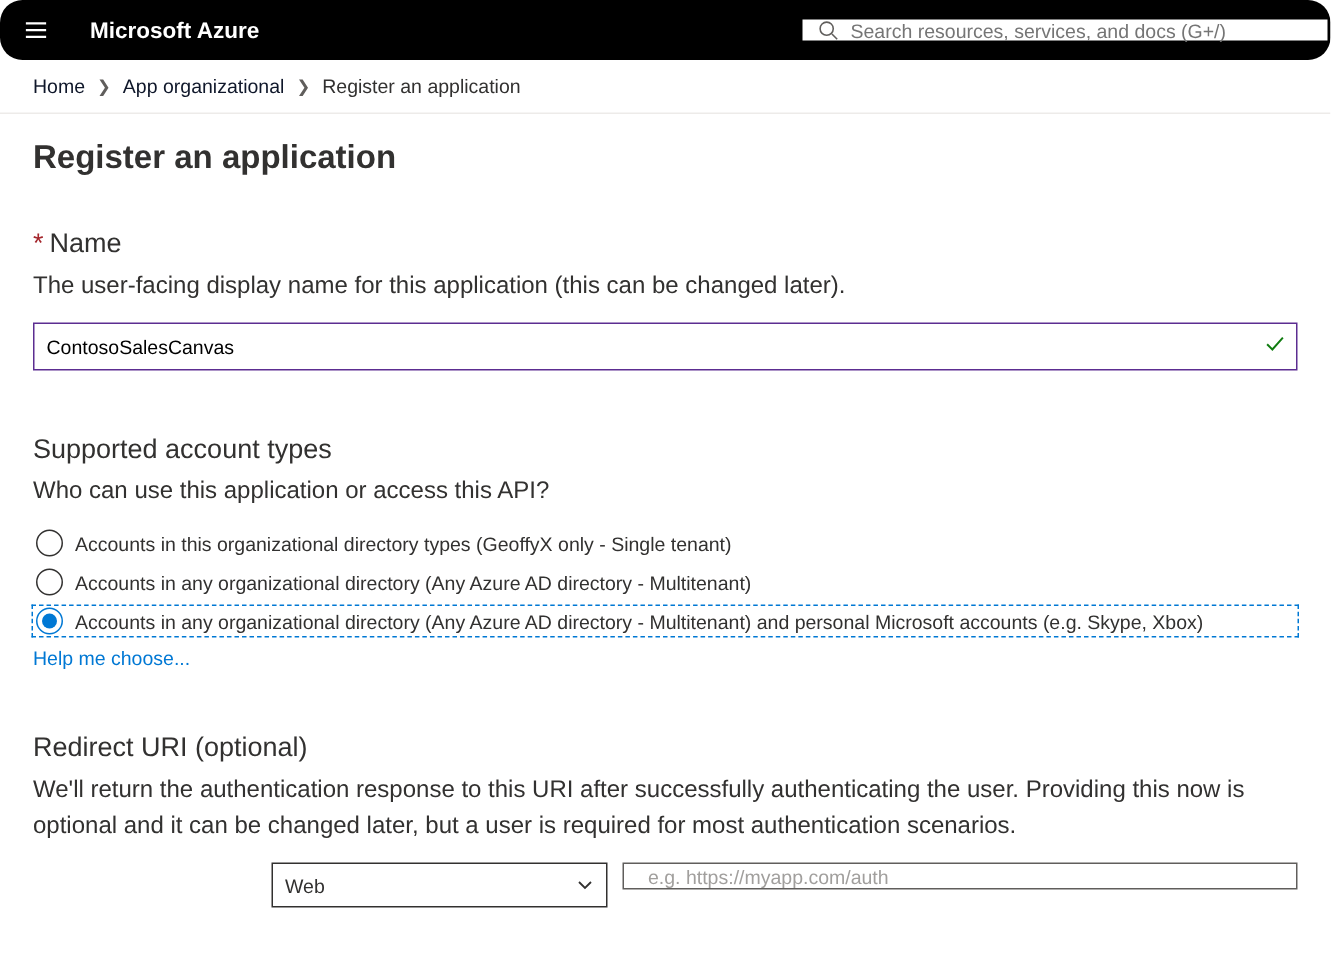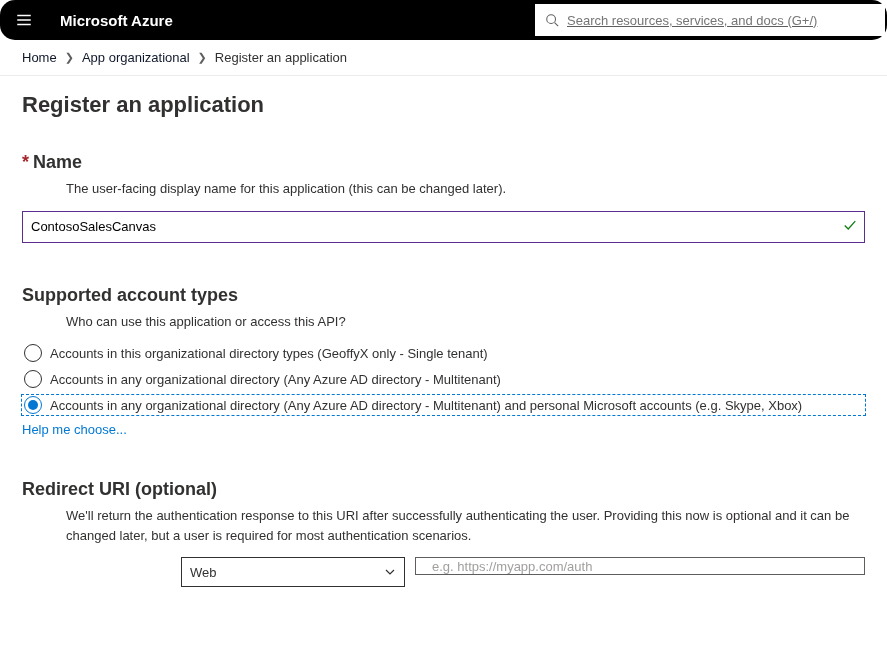--- a/index.html
+++ b/index.html
@@ -29,28 +29,27 @@
   }
   .hamburger svg { width: 18px; height: 18px; }
   .brand {
     font-size: 15px;
     font-weight: 600;
     padding: 0 12px;
   }
   .searchbox {
     margin-left: auto;
     background: #fff;
-    height: 32px;
+    height: 14px;
     width: 350px;
     margin-right: 2px;
     display: flex;
     align-items: center;
     padding: 0 10px;
     color: #605e5c;
-    text-decoration: underline;
   }
   .searchbox svg { width: 14px; height: 14px; margin-right: 8px; flex-shrink:0;}
   .searchbox input {
     border: none;
     outline: none;
     flex: 1;
     font-size: 13px;
     color: #323130;
     background: transparent;
   }
@@ -68,30 +67,29 @@
   
   .content { padding: 16px 22px 30px 22px; }
   h1.page-title {
     font-size: 22px;
     font-weight: 600;
     margin-bottom: 34px;
   }
   .section { margin-bottom: 42px; }
   .section-heading {
     font-size: 18px;
-    font-weight: 700;
+    font-weight: 400;
     margin-bottom: 6px;
   }
   .required-star { color: #a4262c; margin-right: 4px; }
   .section-desc {
-    font-size: 13px;
+    font-size: 16px;
     color: #323130;
     margin-bottom: 12px;
     line-height: 1.5;
-    margin-left: 44px;
   }
   
   .name-input-wrap {
     position: relative;
     width: 100%;
   }
   .name-input {
     width: 100%;
     height: 32px;
     border: 1px solid #5c2d91;

